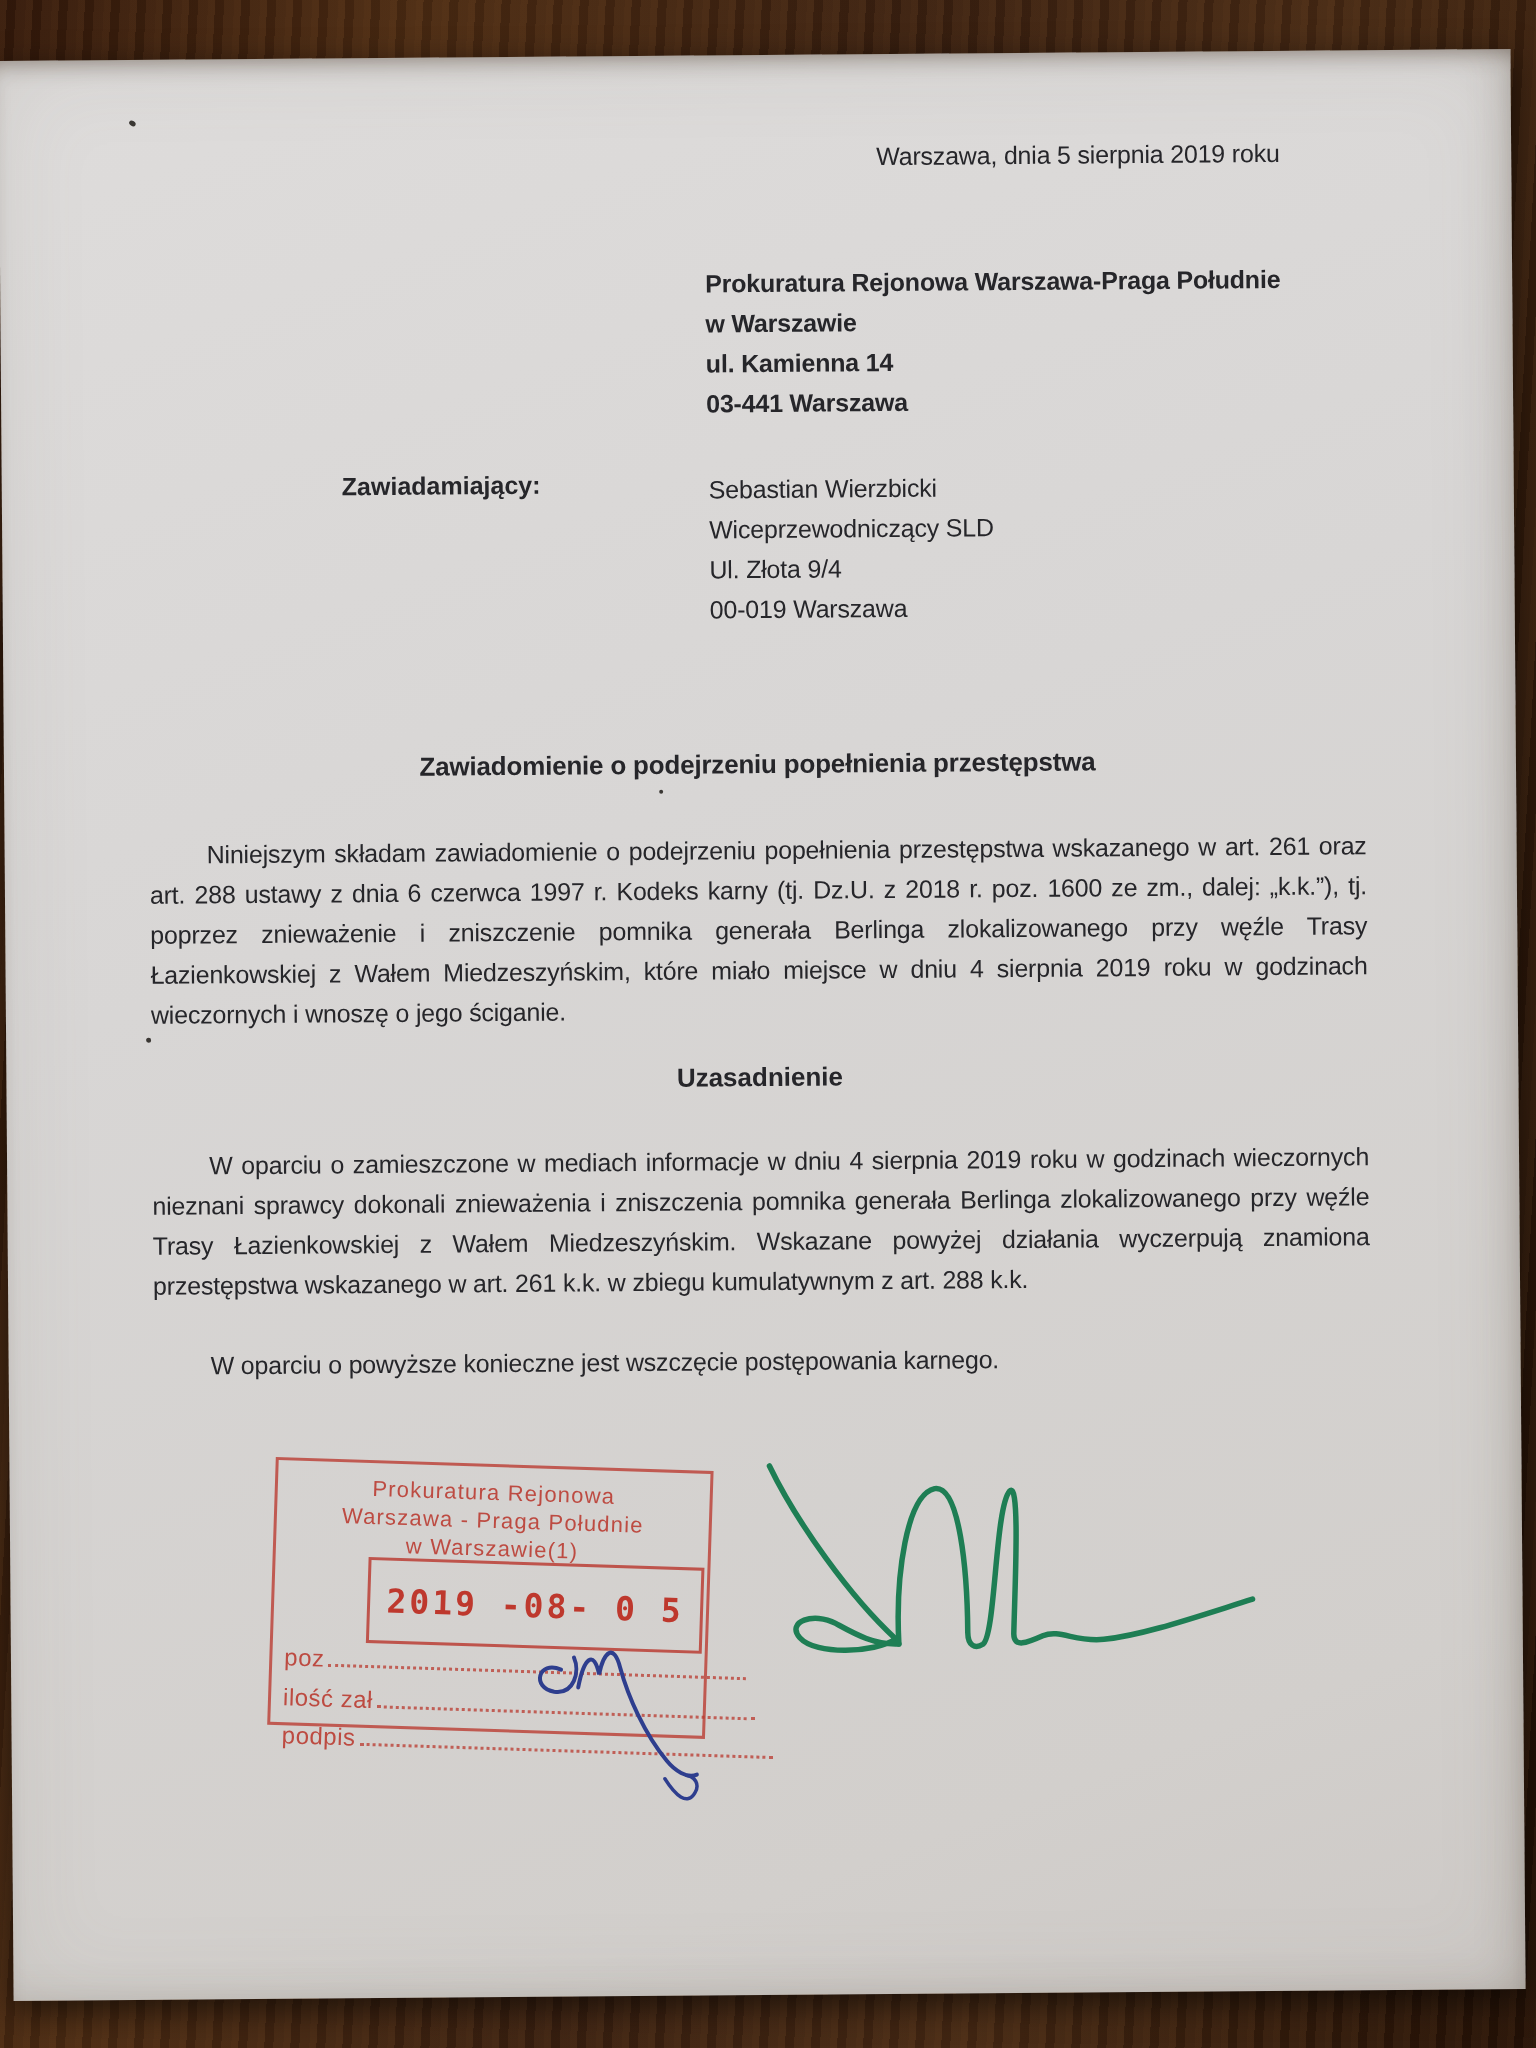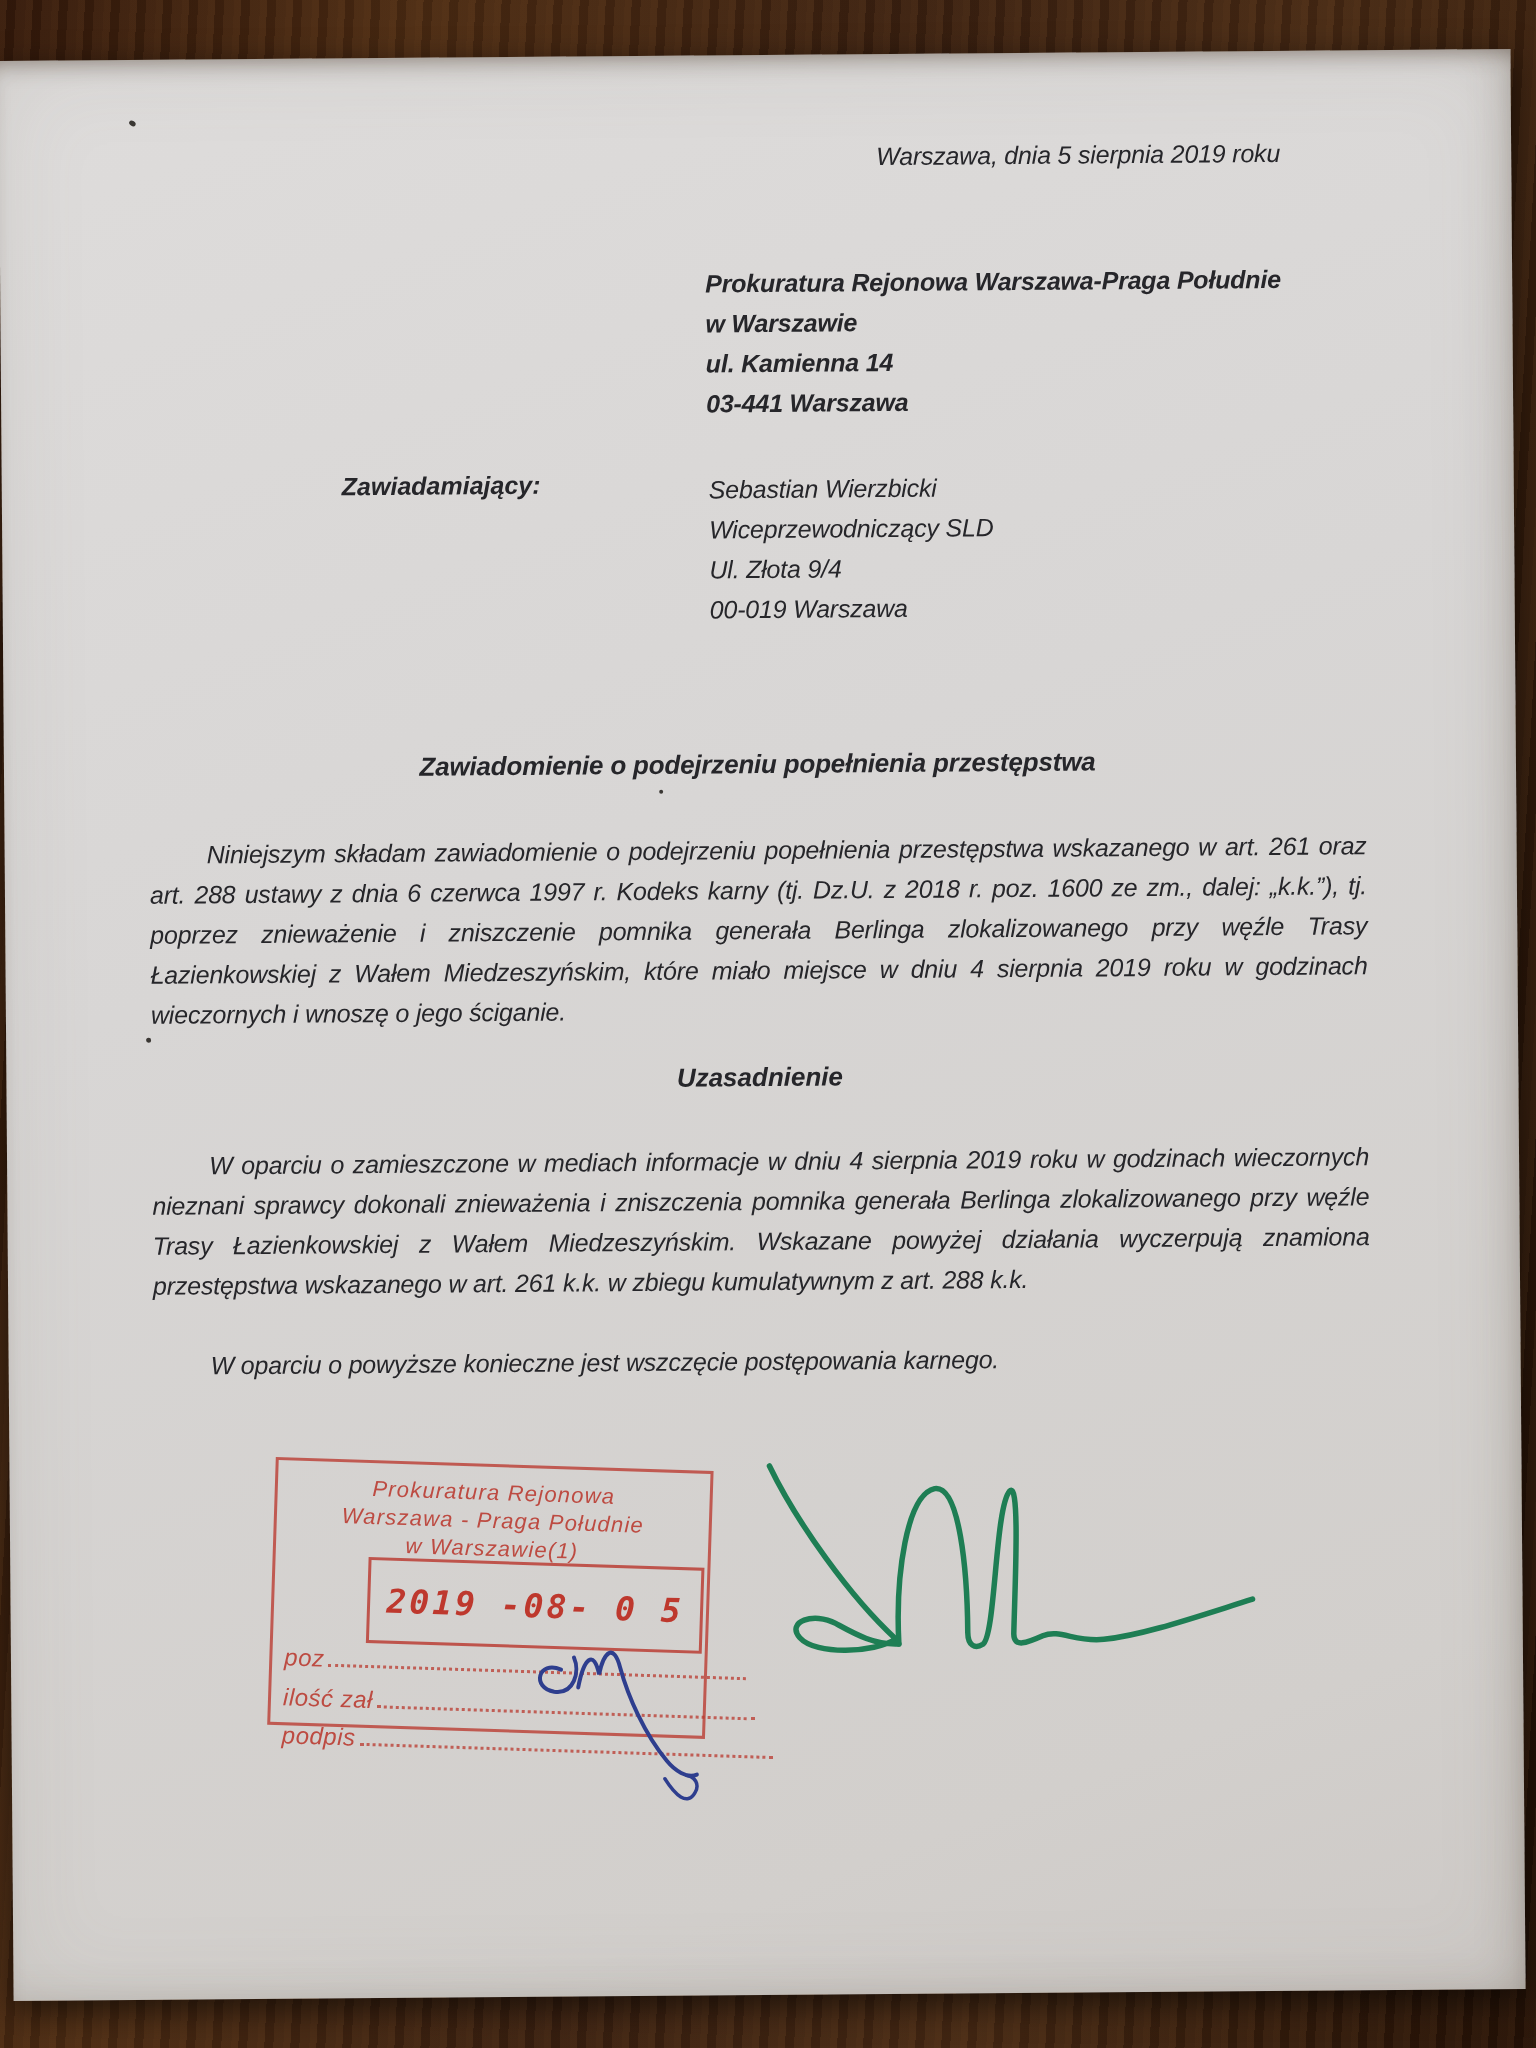--- a/index.html
+++ b/index.html
@@ -7,21 +7,20 @@
     width:1536px;height:2048px;position:relative;overflow:hidden;
     font-family:"Liberation Sans", sans-serif;
     background:#2a160a;
   }
   
   .scene{
     position:absolute;inset:0;
     background:
       repeating-linear-gradient(93deg, rgba(255,190,120,0.06) 0 7px, rgba(0,0,0,0.08) 7px 16px, rgba(255,200,140,0.04) 16px 26px),
       linear-gradient(100deg,#33190b 0%,#4a2a12 22%,#3a2010 48%,#452813 70%,#241106 100%);
-    font-style: italic;
   }
   
   .paper{
     position:absolute;left:6px;top:55px;width:1512px;height:1940px;
     transform:rotate(-0.45deg);transform-origin:50% 50%;
     background:linear-gradient(160deg,#dedcdb 0%,#d8d6d5 40%,#d2cfcc 85%,#cdc9c6 100%);
     box-shadow:0 10px 34px rgba(0,0,0,.6),
                inset 0 16px 22px -14px rgba(70,52,38,.5),
                inset -22px -8px 48px -24px rgba(90,75,60,.35),
                inset 0 0 90px rgba(130,120,108,.14);

